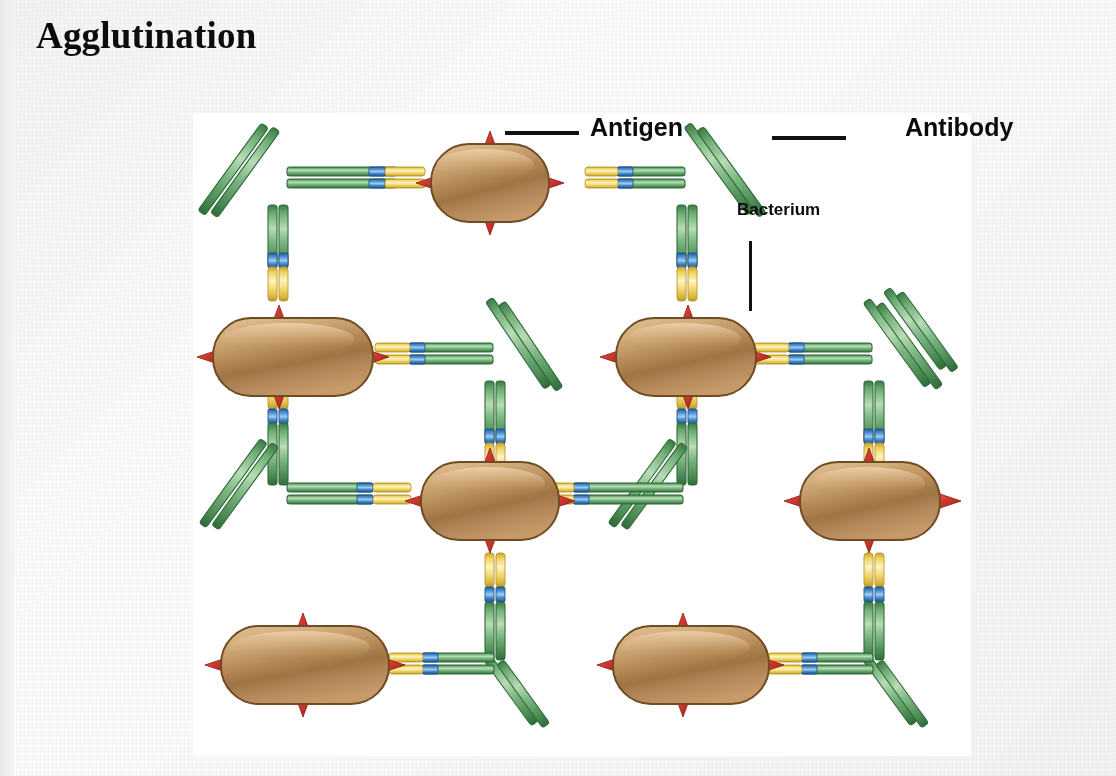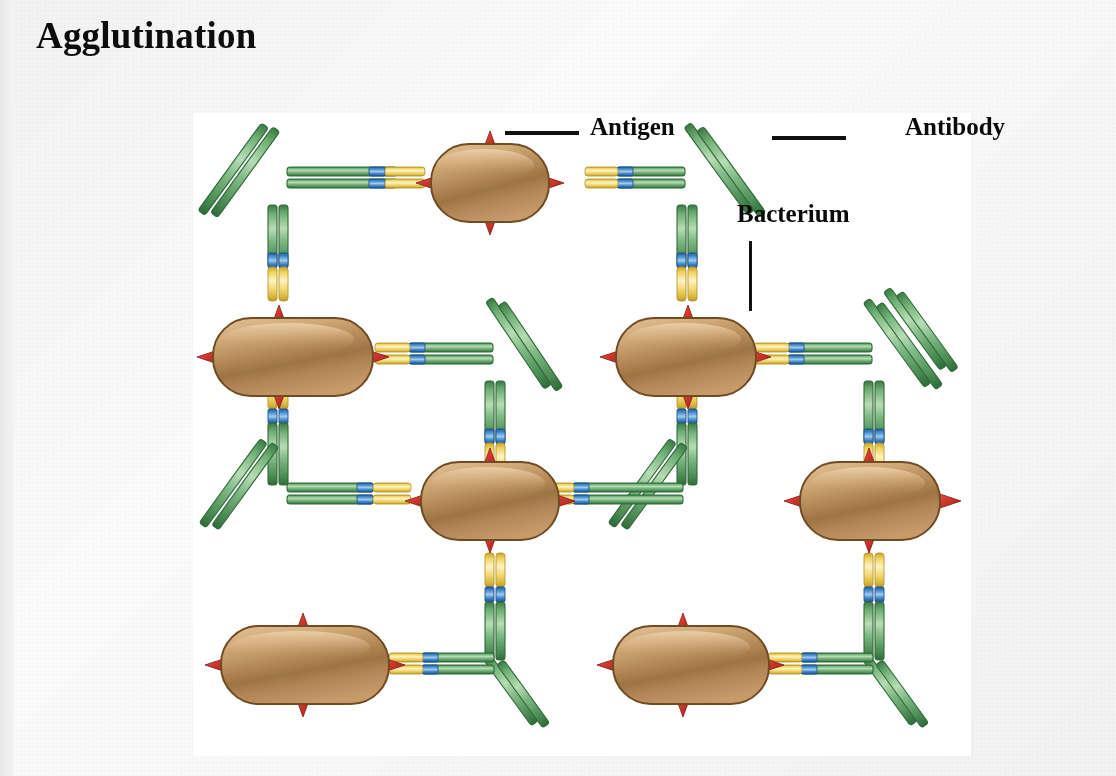--- a/index.html
+++ b/index.html
@@ -70,28 +70,28 @@
     position: absolute;
     left: 0; top: 0;
     width: 778px;
     height: 643px;
     display: block;
   }
 
   
   .fig-label {
     position: absolute;
-    font-family: Liberation Serif, serif;
+    font-family: Liberation Sans, sans-serif;
     font-weight: bold;
     color: #0a0a0a;
     white-space: nowrap;
   }
   #label-antigen   { left: 590px; top: 113px; font-size: 25px; }
   #label-antibody  { left: 858px; top: 113px; font-size: 25px; margin-left: 47px; }
-  #label-bacterium { left: 737px; top: 200px; font-size: 25px; }
+  #label-bacterium { left: 737px; top: 200px; font-size: 17px; }
 
   .leader {
     position: absolute;
     background: #111111;
   }
   #leader-antigen  { left: 505px; top: 131px; width: 74px;  height: 4px; }
   #leader-antibody { left: 772px; top: 136px; width: 74px;  height: 4px; }
   #leader-bacterium{ left: 749px; top: 241px; width: 3px;   height: 70px; }
 </style>
 </head>

